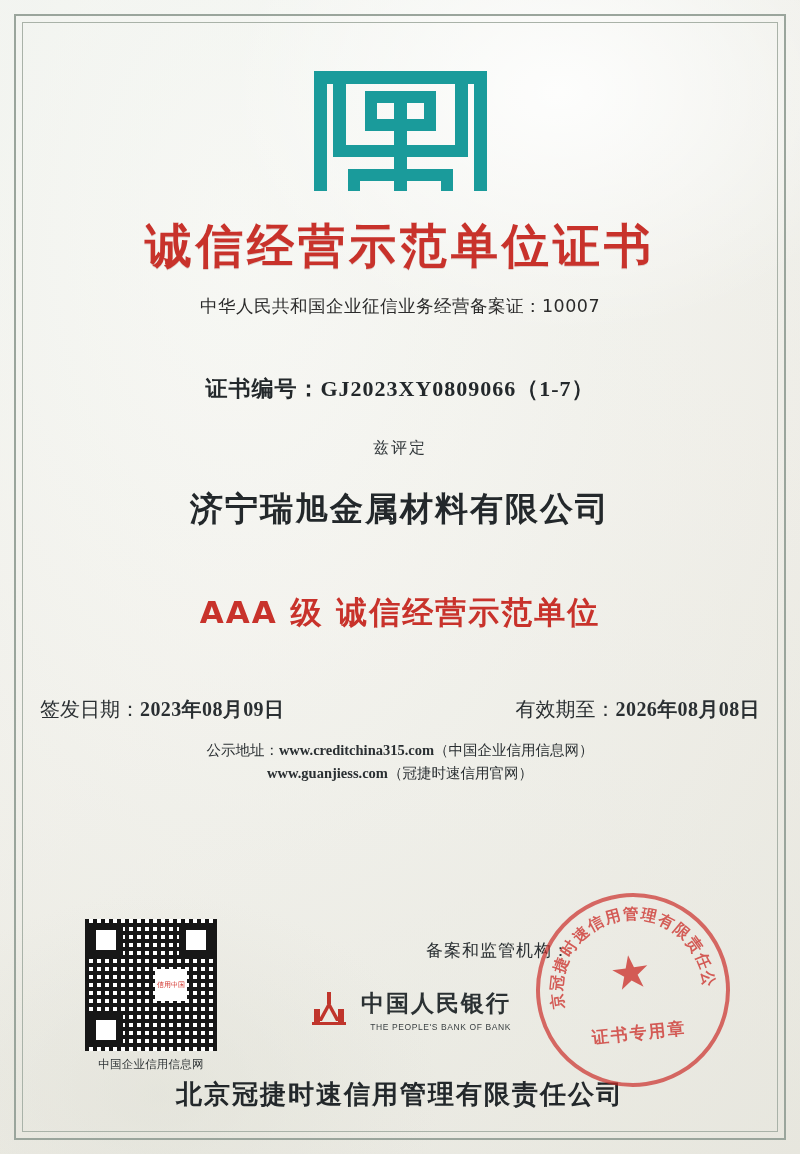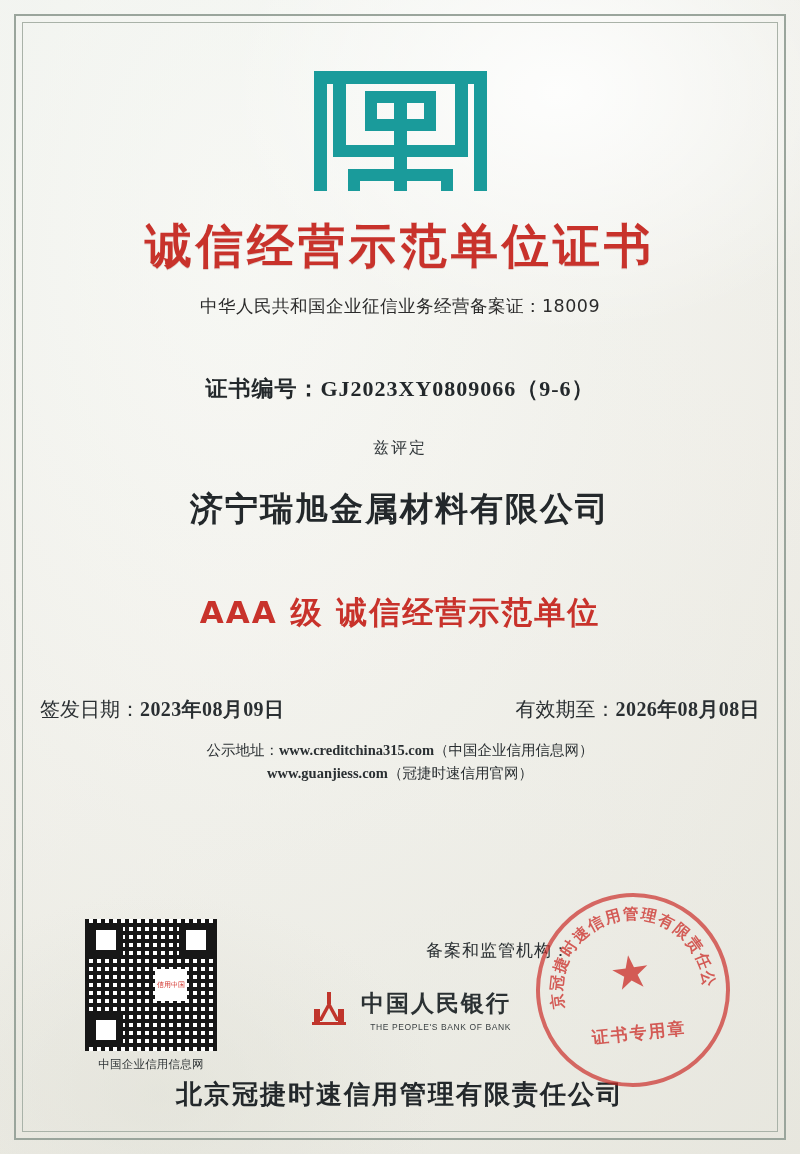--- a/index.html
+++ b/index.html
@@ -341,24 +341,24 @@
 
           <rect x="25" y="84" width="135" height="12"></rect>
           <rect x="40" y="108" width="105" height="12"></rect>
           <rect x="40" y="108" width="12" height="22"></rect>
           <rect x="133" y="108" width="12" height="22"></rect>
         </g>
       </svg>
     </div>
 
     <div class="main-title">诚信经营示范单位证书</div>
-    <div class="sub-title">中华人民共和国企业征信业务经营备案证：18009</div>
+    <div class="sub-title">中华人民共和国企业征信业务经营备案证：10007</div>
 
     <div class="cert-no">
-      <span>证书编号：</span><span>GJ2023XY0809066（9-6）</span>
+      <span>证书编号：</span><span>GJ2023XY0809066（1-7）</span>
     </div>
 
     <div class="hereby">兹评定</div>
 
     <div class="company">济宁瑞旭金属材料有限公司</div>
 
     <div class="award">AAA 级 诚信经营示范单位</div>
 
     <div class="dates">
       <div>

